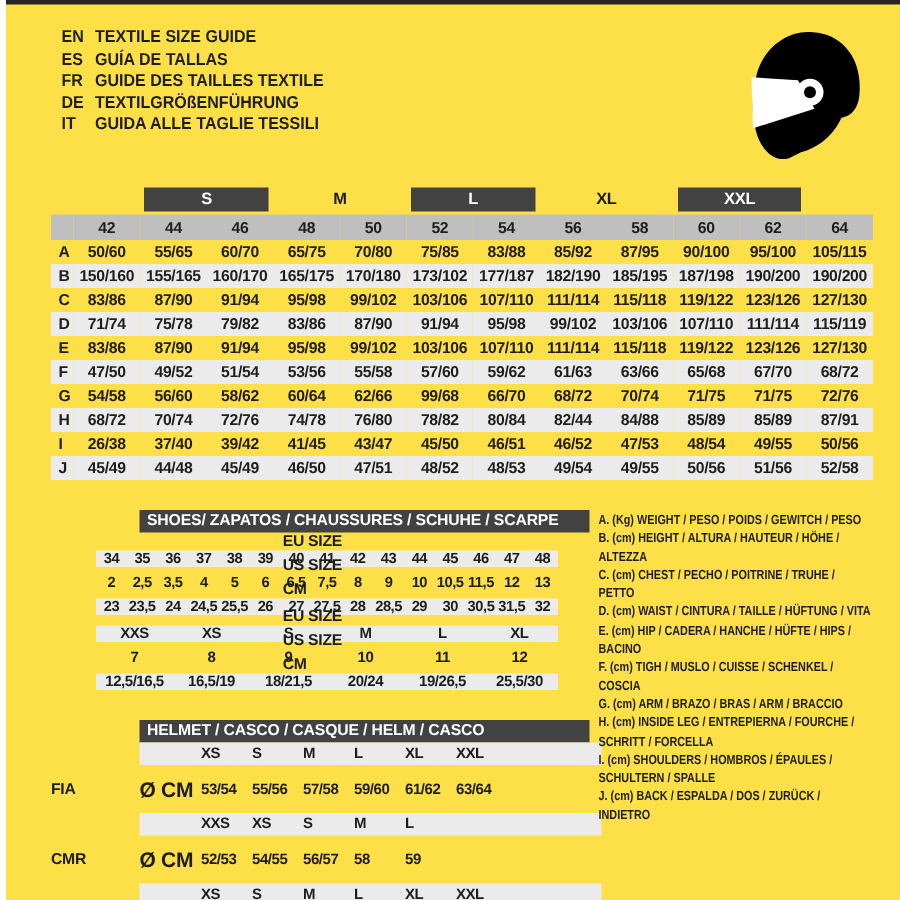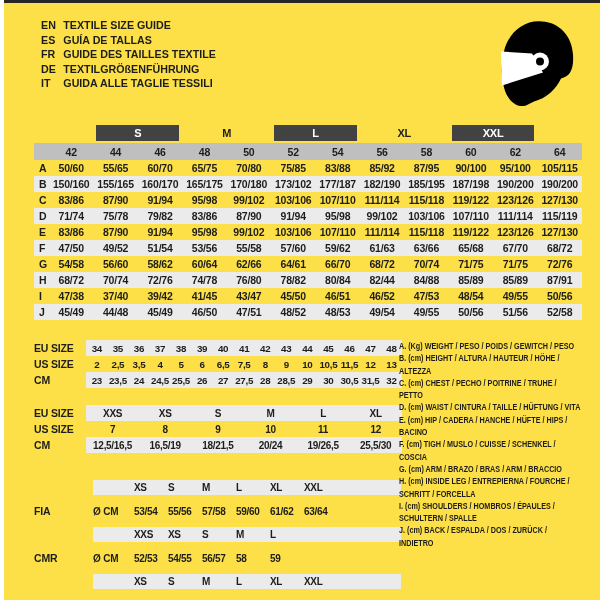--- a/index.html
+++ b/index.html
@@ -28,34 +28,34 @@
   .group-row .bar.light { background:transparent; color:var(--text,#1d1d1b); }
   .size-row td { background:var(--size-row,#bfbfbf); height:17px; }
   .main-table tbody tr:nth-child(even) td { background:var(--alt-row,#ebebeb); }
   .row-letter { text-align:left !important; padding-left:5px !important; }
 
   
   .sub { position:absolute; left:30px; width:368px; }
   .sub-title { margin-left:59px; width:300px; height:15px; background:var(--dark-bar,#424242);
                color:#fff; font-weight:700; font-size:10.5px; line-height:15px; padding-left:5px;
                letter-spacing:-0.1px; white-space:nowrap; }
-  .sub-row { display:flex; height:16px; align-items:center; }
+  .sub-row { display:flex; height:16px; align-items:center;flex-direction:column; }
   .sub-label { width:59px; font-weight:700; font-size:10.5px; letter-spacing:-0.2px; }
-  .cells { width:356px; height:100%; display:flex; align-items:center; }
+  .cells { width:308px; height:100%; display:flex; align-items:center; }
   .cells.bg { background:var(--alt-row,#ebebeb); }
   .cells > span { flex:1; text-align:center; font-weight:700; letter-spacing:-0.3px; }
   .shoes .cells > span { font-size:9.8px; }
   .gloves .cells > span { font-size:10px; }
 
   
   .helm-row { display:flex; height:15px; align-items:center; }
   .helm-row.val { height:32px; }
   .helm-cells { width:308px; height:100%; display:flex; align-items:center; }
   .helm-cells.bg { background:var(--alt-row,#ebebeb); }
-  .helm-unit { width:41px; font-weight:700; font-size:10px; letter-spacing:-0.2px; }
+  .helm-unit { width:41px; font-weight:700; font-size:14px; letter-spacing:-0.2px; }
   .helm-cells .hc { width:34px; text-align:left; font-weight:700; font-size:10px; letter-spacing:-0.3px; }
   .helm-fill { flex:1; }
 
   
   .legend { position:absolute; left:395px; top:337px; width:222px;
             transform:scaleX(.82); transform-origin:0 0;
             font-weight:700; font-size:8.8px; line-height:12.3px; letter-spacing:0; }
 </style>
 </head>
 <body>
@@ -236,21 +236,21 @@
           <td>67/70</td>
           <td>68/72</td>
         </tr>
         <tr>
           <td class="row-letter">G</td>
           <td>54/58</td>
           <td>56/60</td>
           <td>58/62</td>
           <td>60/64</td>
           <td>62/66</td>
-          <td>64/61</td>
+          <td>99/68</td>
           <td>66/70</td>
           <td>68/72</td>
           <td>70/74</td>
           <td>71/75</td>
           <td>71/75</td>
           <td>72/76</td>
         </tr>
         <tr>
           <td class="row-letter">H</td>
           <td>68/72</td>
@@ -261,21 +261,21 @@
           <td>78/82</td>
           <td>80/84</td>
           <td>82/44</td>
           <td>84/88</td>
           <td>85/89</td>
           <td>85/89</td>
           <td>87/91</td>
         </tr>
         <tr>
           <td class="row-letter">I</td>
-          <td>47/38</td>
+          <td>26/38</td>
           <td>37/40</td>
           <td>39/42</td>
           <td>41/45</td>
           <td>43/47</td>
           <td>45/50</td>
           <td>46/51</td>
           <td>46/52</td>
           <td>47/53</td>
           <td>48/54</td>
           <td>49/55</td>
@@ -293,20 +293,21 @@
           <td>49/54</td>
           <td>49/55</td>
           <td>50/56</td>
           <td>51/56</td>
           <td>52/58</td>
         </tr>
       </tbody>
     </table>
 
   <div class="sub shoes" style="top:337px">
+    <div class="sub-title">SHOES/ ZAPATOS / CHAUSSURES / SCHUHE / SCARPE</div>
     <div class="sub-rows">
         <div class="sub-row">
           <span class="sub-label">EU SIZE</span>
           <div class="cells bg">
             <span>34</span>
             <span>35</span>
             <span>36</span>
             <span>37</span>
             <span>38</span>
             <span>39</span>
@@ -396,20 +397,21 @@
             <span>18/21,5</span>
             <span>20/24</span>
             <span>19/26,5</span>
             <span>25,5/30</span>
           </div>
         </div>
       </div>
   </div>
 
   <div class="sub helmet" style="top:477px">
+    <div class="sub-title">HELMET / CASCO / CASQUE / HELM / CASCO</div>
     <div class="sub-rows">
         <div class="helm-row">
           <span class="sub-label"></span>
           <div class="helm-cells bg">
             <span class="helm-unit"></span>
             <span class="hc">XS</span>
             <span class="hc">S</span>
             <span class="hc">M</span>
             <span class="hc">L</span>
             <span class="hc">XL</span>

